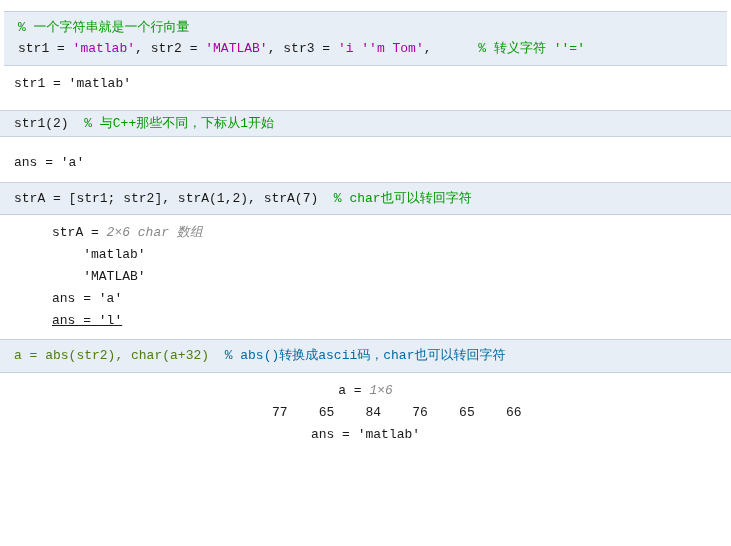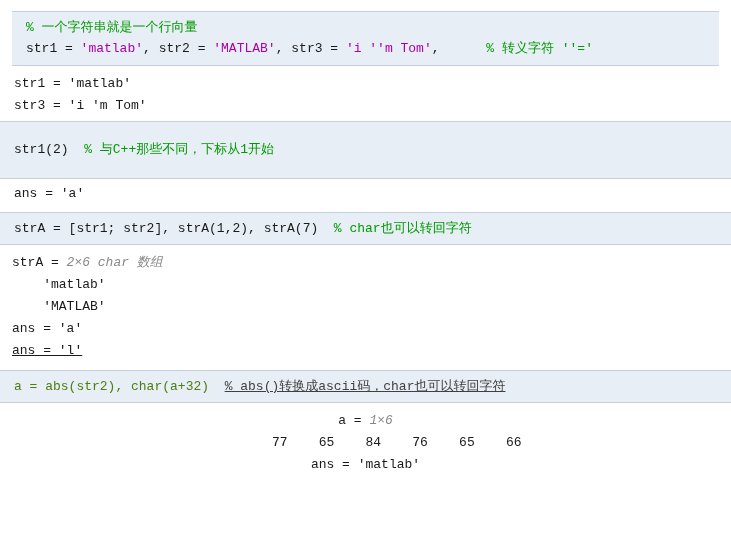--- a/index.html
+++ b/index.html
@@ -8,46 +8,45 @@
       font-family: 'Courier New', Courier, monospace;
       font-size: 13px;
       color: #000000;
       padding: 8px 0;
     }
   </style>
 </head>
 <body>
 
 <div id="app">
-    <div style="background: rgb(232, 238, 245); border-top: 1px solid rgb(197, 208, 220); border-bottom: 1px solid rgb(197, 208, 220); padding: 5px 14px; margin: 3px 12px; line-height: 1.65;">
+    <div style="background: rgb(232, 238, 245); border-top: 1px solid rgb(197, 208, 220); border-bottom: 1px solid rgb(197, 208, 220); padding: 5px 14px; margin: 3px 4px; line-height: 1.65;">
       <div style="white-space: pre; font-family: &quot;Courier New&quot;, Courier, monospace; font-size: 13px;"><span style="color: rgb(0, 153, 0);">% 一个字符串就是一个行向量</span></div>
       <div style="white-space: pre; font-family: &quot;Courier New&quot;, Courier, monospace; font-size: 13px;"><span style="color: rgb(26, 26, 26);">str1 = </span><span style="color: rgb(170, 0, 170);">'matlab'</span><span style="color: rgb(26, 26, 26);">, str2 = </span><span style="color: rgb(170, 0, 170);">'MATLAB'</span><span style="color: rgb(26, 26, 26);">, str3 = </span><span style="color: rgb(170, 0, 170);">'i ''m Tom'</span><span style="color: rgb(26, 26, 26);">,      </span><span style="color: rgb(0, 153, 0);">% 转义字符 ''='</span></div>
     </div>
     <div style="padding: 4px 14px; line-height: 1.7; background: rgb(255, 255, 255);">
       <div style="white-space: pre; font-family: &quot;Courier New&quot;, Courier, monospace; font-size: 13px;"><span style="color: rgb(26, 26, 26);">str1 = 'matlab'</span></div>
-      <div style="white-space: pre; font-family: &quot;Courier New&quot;, Courier, monospace; font-size: 13px;"><span style="color: rgb(26, 26, 26);">str3 = 'i 'm Tom'</span></div>
     </div>
-    <div style="background: rgb(232, 238, 245); border-top: 1px solid rgb(197, 208, 220); border-bottom: 1px solid rgb(197, 208, 220); padding: 17px 14px; margin: 0 0px; line-height: 1.65;">
+    <div style="background: rgb(232, 238, 245); border-top: 1px solid rgb(197, 208, 220); border-bottom: 1px solid rgb(197, 208, 220); padding: 2px 14px; margin: 11px 0px; line-height: 1.65;">
       <div style="white-space: pre; font-family: &quot;Courier New&quot;, Courier, monospace; font-size: 13px;"><span style="color: rgb(26, 26, 26);">str1(2)  </span><span style="color: rgb(0, 153, 0);">% 与C++那些不同，下标从1开始</span></div>
     </div>
     <div style="padding: 4px 14px; line-height: 1.7; background: rgb(255, 255, 255);">
       <div style="white-space: pre; font-family: &quot;Courier New&quot;, Courier, monospace; font-size: 13px;"><span style="color: rgb(26, 26, 26);">ans = 'a'</span></div>
     </div>
     <div style="background: rgb(232, 238, 245); border-top: 1px solid rgb(197, 208, 220); border-bottom: 1px solid rgb(197, 208, 220); padding: 5px 14px; margin: 3px 0px; line-height: 1.65;">
       <div style="white-space: pre; font-family: &quot;Courier New&quot;, Courier, monospace; font-size: 13px;"><span style="color: rgb(26, 26, 26);">strA = [str1; str2], strA(1,2), strA(7)  </span><span style="color: rgb(0, 153, 0);">% char也可以转回字符</span></div>
     </div>
-    <div style="padding: 4px 12px; line-height: 1.7; background: rgb(255, 255, 255);">
+    <div style="padding: 4px 32px; line-height: 1.7; background: rgb(255, 255, 255); margin-left: 20px;">
       <div style="white-space: pre; font-family: &quot;Courier New&quot;, Courier, monospace; font-size: 13px;"><span style="color: rgb(26, 26, 26);">strA = </span><span style="color: rgb(136, 136, 136); font-style: italic;">2×6 char 数组</span></div>
       <div style="white-space: pre; font-family: &quot;Courier New&quot;, Courier, monospace; font-size: 13px;"><span style="color: rgb(26, 26, 26);">    'matlab'</span></div>
       <div style="white-space: pre; font-family: &quot;Courier New&quot;, Courier, monospace; font-size: 13px;"><span style="color: rgb(26, 26, 26);">    'MATLAB'</span></div>
       <div style="white-space: pre; font-family: &quot;Courier New&quot;, Courier, monospace; font-size: 13px;"><span style="color: rgb(26, 26, 26);">ans = 'a'</span></div>
       <div style="white-space: pre; font-family: &quot;Courier New&quot;, Courier, monospace; font-size: 13px;"><span style="color: rgb(26, 26, 26); text-decoration: underline;">ans = 'l'</span></div>
     </div>
     <div style="background: rgb(232, 238, 245); border-top: 1px solid rgb(197, 208, 220); border-bottom: 1px solid rgb(197, 208, 220); padding: 5px 14px; margin: 3px 0px; line-height: 1.65;">
-      <div style="white-space: pre; font-family: &quot;Courier New&quot;, Courier, monospace; font-size: 13px;"><span style="color: #4d7c0f;">a = abs(str2), char(a+32)  </span><span style="color: #404040; text-decoration: underline;">% abs()转换成ascii码，char也可以转回字符</span></div>
+      <div style="white-space: pre; font-family: &quot;Courier New&quot;, Courier, monospace; font-size: 13px;"><span style="color: #4d7c0f;">a = abs(str2), char(a+32)  </span><span style="color: #0369a1;">% abs()转换成ascii码，char也可以转回字符</span></div>
     </div>
     <div style="padding: 4px 14px; line-height: 1.7; background: rgb(255, 255, 255); text-align: center;">
       <div style="white-space: pre; font-family: &quot;Courier New&quot;, Courier, monospace; font-size: 13px;"><span style="color: rgb(26, 26, 26);">a = </span><span style="color: rgb(136, 136, 136); font-style: italic;">1×6</span></div>
       <div style="white-space: pre; font-family: &quot;Courier New&quot;, Courier, monospace; font-size: 13px;"><span style="color: rgb(26, 26, 26);">        77    65    84    76    65    66</span></div>
       <div style="white-space: pre; font-family: &quot;Courier New&quot;, Courier, monospace; font-size: 13px;"><span style="color: rgb(26, 26, 26);"></span></div>
       <div style="white-space: pre; font-family: &quot;Courier New&quot;, Courier, monospace; font-size: 13px;"><span style="color: rgb(26, 26, 26);">ans = 'matlab'</span></div>
     </div>
   </div>
 
 </body></html>

